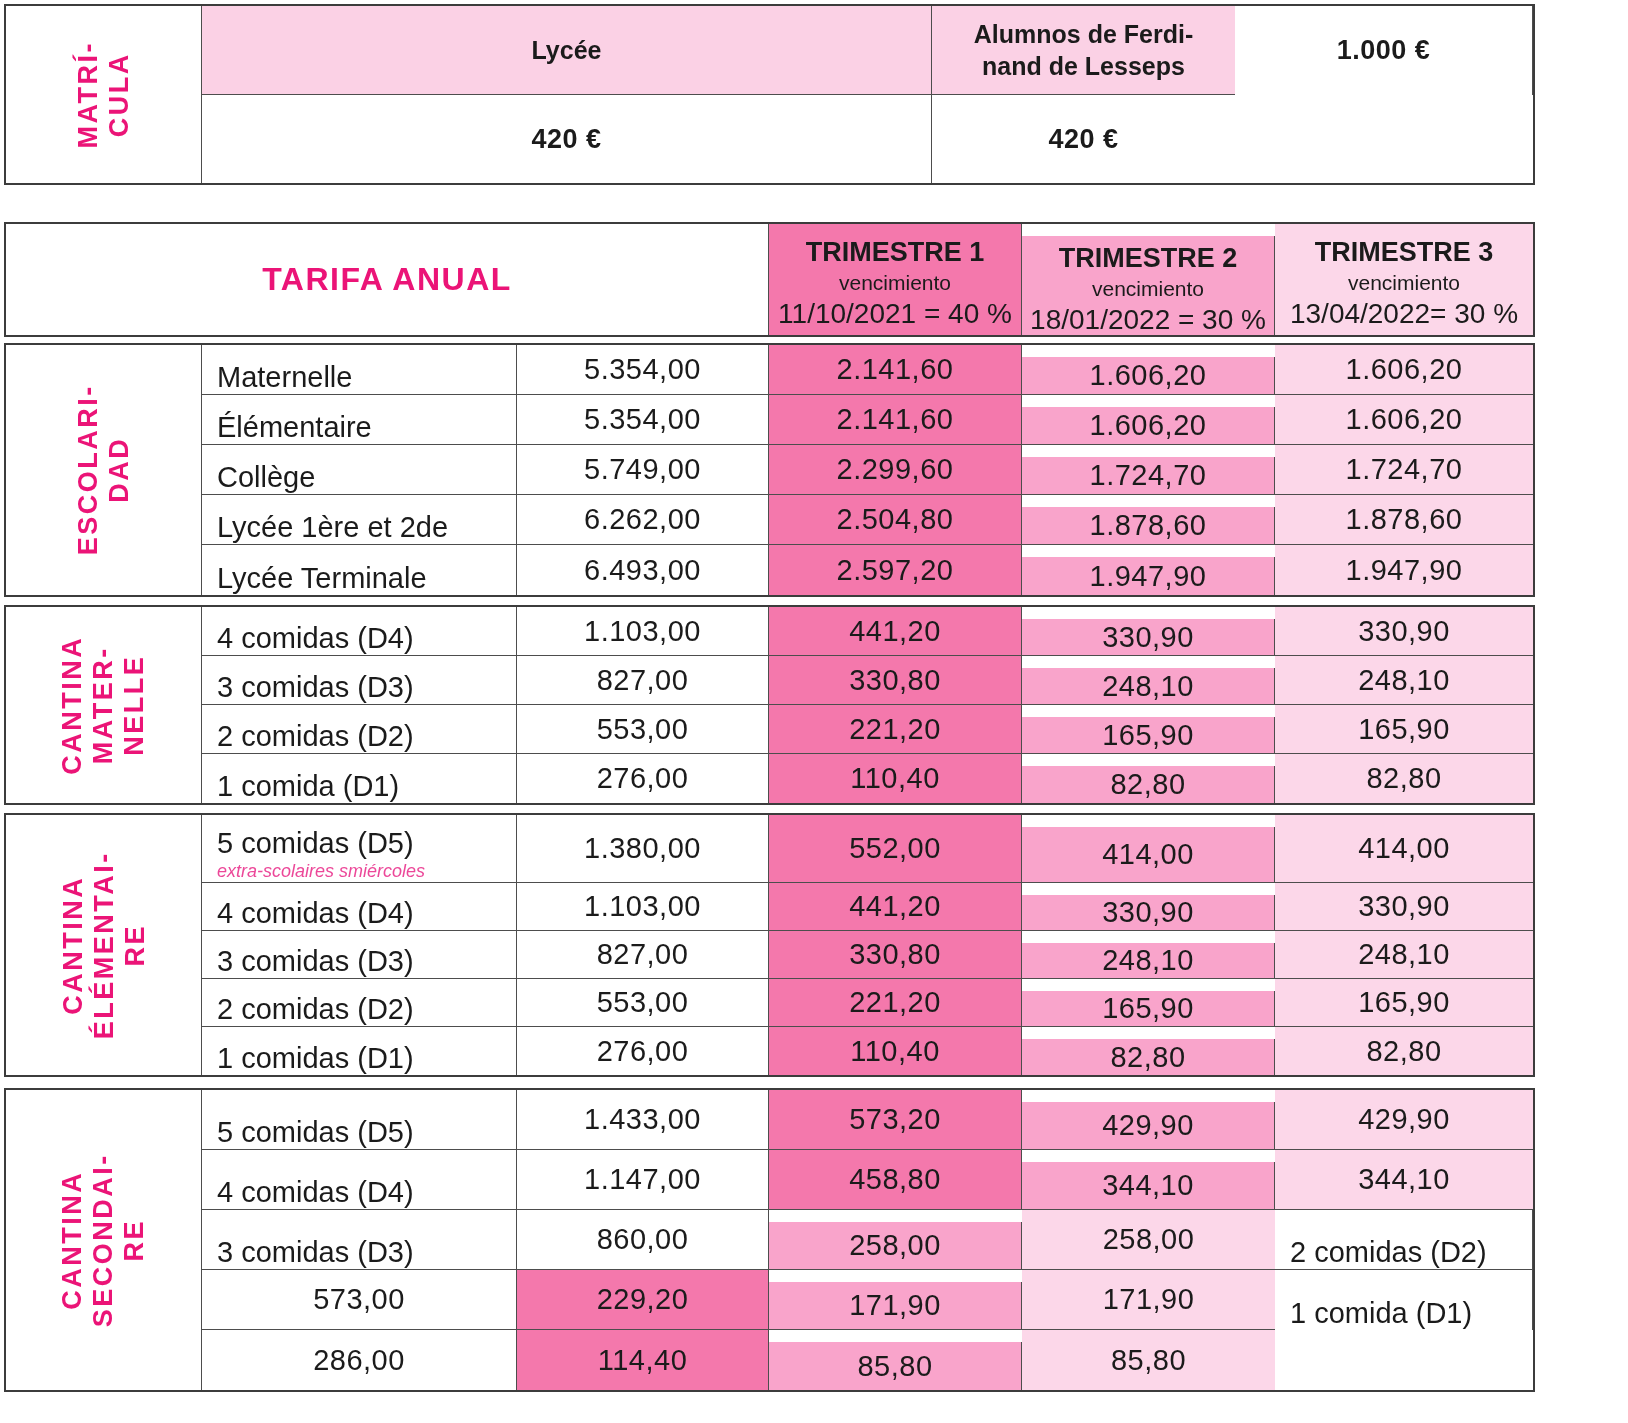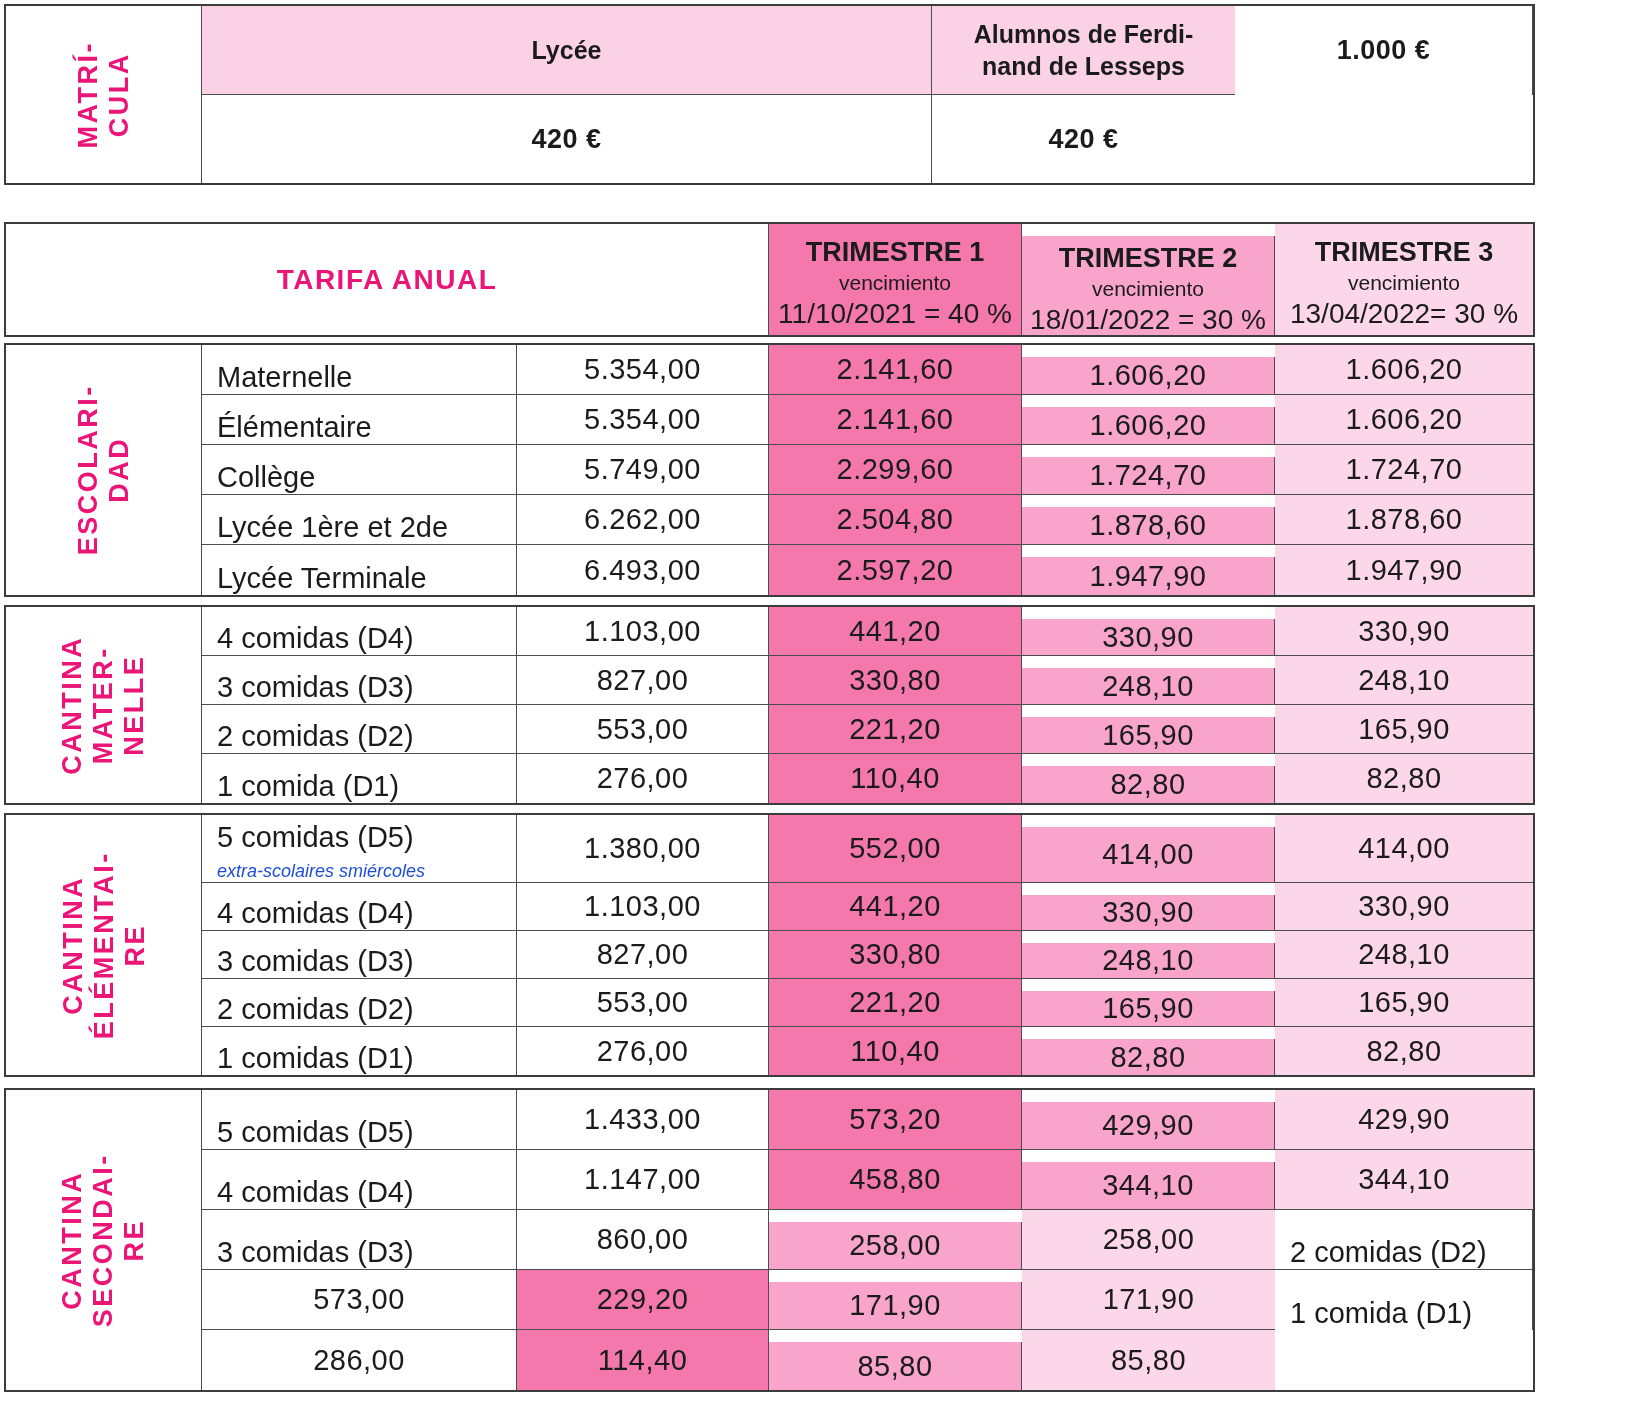--- a/index.html
+++ b/index.html
@@ -29,30 +29,30 @@
            line-height:1.14; letter-spacing:2.5px; }
 
   .t1 { background:var(--t1,#F478AC); }
   .t2 { background:var(--t2,#F9A4CB);margin-top:12px; }
   .t3 { background:var(--t3,#FCD7E9); }
   .hdrpink { background:var(--hdr,#FBD1E5); }
 
   .tophdr { font-weight:bold; font-size:25px; white-space:pre-line; text-align:center; line-height:1.3; }
   .topval { font-weight:bold; font-size:27px; letter-spacing:0.5px; }
 
-  .title-cell .tarifa-title { font-weight:bold; font-size:28px; color:var(--magenta,#EB1477); letter-spacing:1.5px; }
+  .title-cell .tarifa-title { font-weight:bold; font-size:32px; color:var(--magenta,#EB1477); letter-spacing:1.5px; }
 
   .tri-cell { flex-direction:column; text-align:center; padding-top:8px; }
   .tri-name { font-weight:bold; font-size:27px; line-height:1.2; }
   .tri-sub  { font-size:21px; line-height:1.25; margin-top:2px; }
   .tri-due  { font-size:28px; line-height:1.25; }
 
   .name-cell { flex-direction:column; align-items:flex-start; justify-content:flex-end; padding-left:15px; }
   .rowlabel { font-size:29px; }
-  .rowsub { font-style:italic; font-size:18px; color:#1d4ed8; margin-top:7px; }
+  .rowsub { font-style:italic; font-size:18px; color:#ec4899; margin-top:1px; }
   .num { font-size:29px; letter-spacing:0.5px; }
 </style>
 </head>
 <body>
 
 <div class="page">
   <div class="stack">
 
     <div class="box" id="matricula">
       <div class="vcell">

